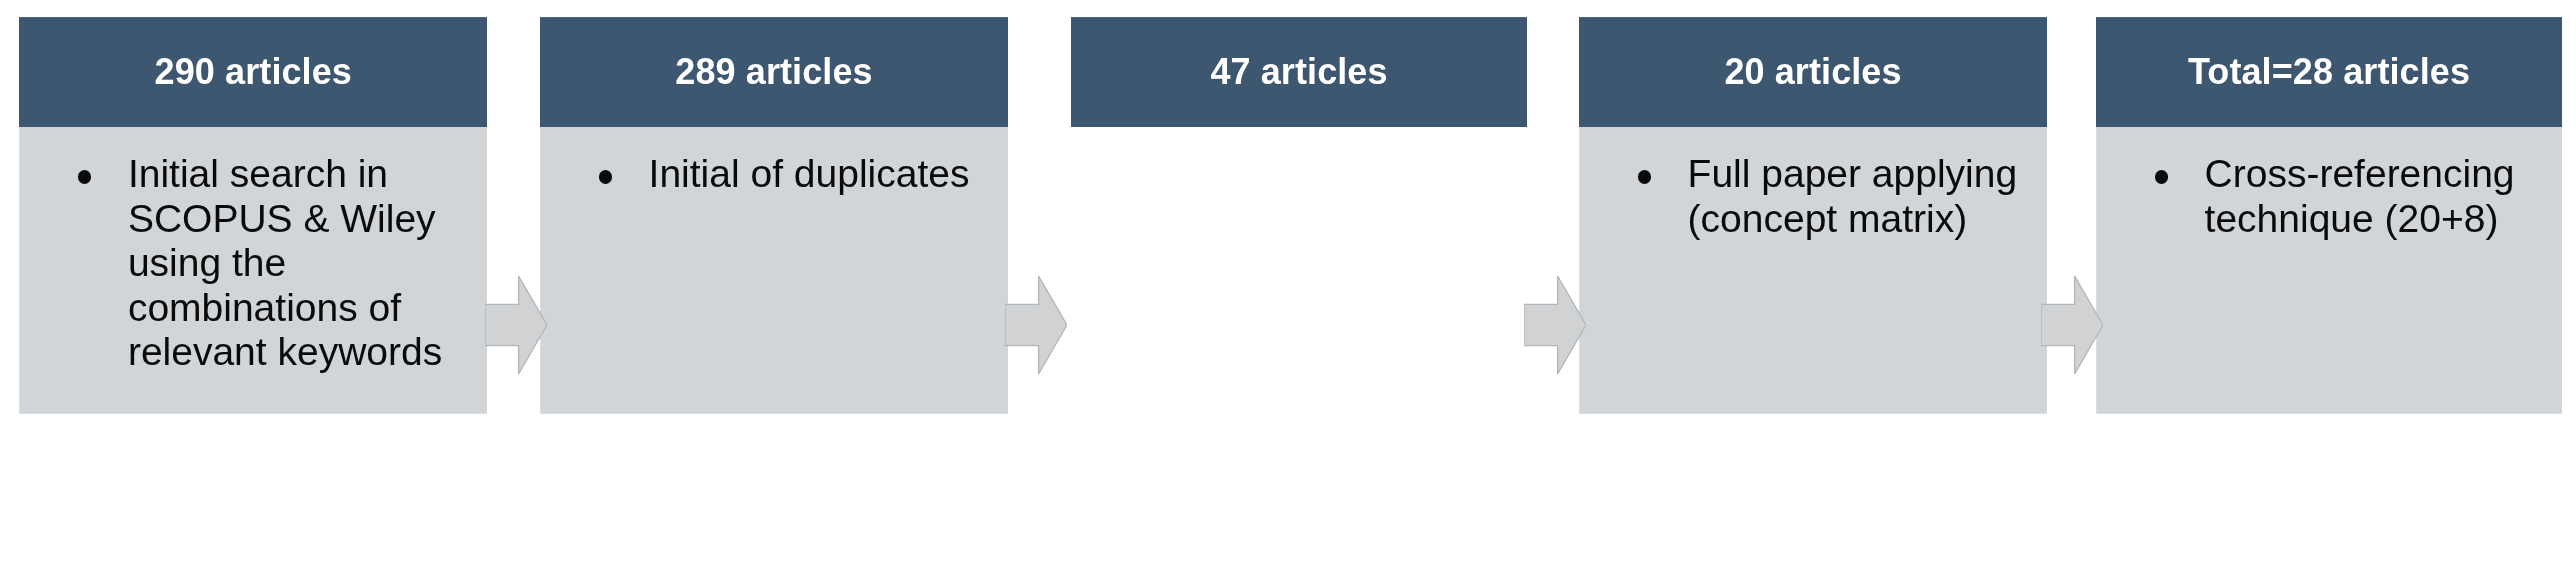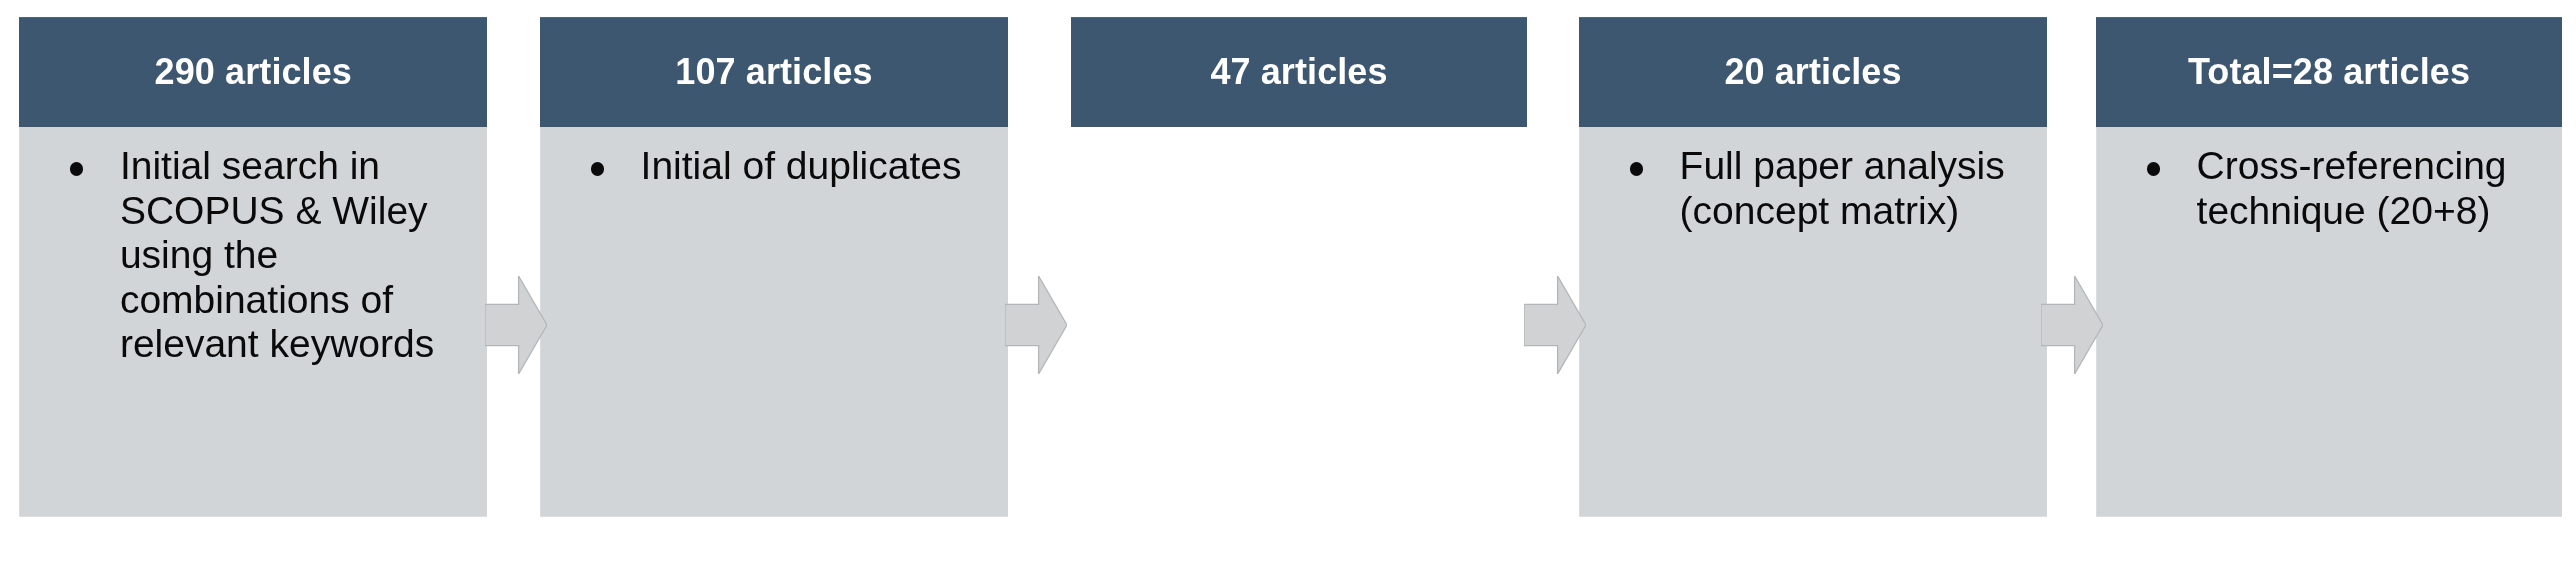--- a/index.html
+++ b/index.html
@@ -23,21 +23,21 @@
     left: 0;
     top: 0;
     width: 2576px;
     height: 585px;
   }
   
   .stage {
     position: absolute;
     top: 17.4px;
     width: 468px;
-    height: 500px;
+    height: 397px;
     box-sizing: border-box;
     display: flex;
     flex-direction: column;
     z-index: 2;
   }
   .stage-1 { left: 19.3px; }
   .stage-2 { left: 540px; }
   .stage-3 { left: 1059px; padding-left: 12px; }
   .stage-4 { left: 1579px; border-radius: 23px; }
   .stage-5 { left: 2096px; width: 466px; border-radius: 31px; }
@@ -57,21 +57,21 @@
   }
   .stage-body {
     flex: 1 1 auto;
     background: #d1d5d8;
     padding: 17px 11.6px 11.6px 11.6px;
     box-sizing: border-box;
     box-shadow: inset 0 -0.6px 0 rgba(255,255,255,0.5),
                 inset 0.6px 0 0 rgba(255,255,255,0.35);
   }
   .bullet-list {
-    margin: 0;
+    margin: 8px;
     padding: 0;
     list-style: none;
   }
   .bullet-item {
     position: relative;
     padding-left: 89px;
     font-size: 39px;
     line-height: 1.14;
     color: #0a0a0a;
     font-weight: 400;
@@ -123,21 +123,21 @@
 
     <div class="arrow arrow-1">
       <span>
         <svg viewBox="0 0 96 152" preserveAspectRatio="none" aria-hidden="true">
           <polygon points="0,44 52,44 52,0 96,76 52,152 52,108 0,108" fill="#d0d2d3" stroke="#b3b6b8" stroke-width="2"></polygon>
         </svg>
       </span>
     </div>
 
     <div class="stage stage-2">
-      <div class="stage-header">107 articles</div>
+      <div class="stage-header">289 articles</div>
       <div class="stage-body">
         <ul class="bullet-list">
           <li class="bullet-item">
             <span class="bullet-marker"></span>
             <span>Initial of duplicates</span>
           </li>
         </ul>
       </div>
     </div>
 
@@ -160,21 +160,21 @@
         </svg>
       </span>
     </div>
 
     <div class="stage stage-4">
       <div class="stage-header">20 articles</div>
       <div class="stage-body">
         <ul class="bullet-list">
           <li class="bullet-item">
             <span class="bullet-marker"></span>
-            <span>Full paper analysis (concept matrix)</span>
+            <span>Full paper applying (concept matrix)</span>
           </li>
         </ul>
       </div>
     </div>
 
     <div class="arrow arrow-4">
       <span>
         <svg viewBox="0 0 96 152" preserveAspectRatio="none" aria-hidden="true">
           <polygon points="0,44 52,44 52,0 96,76 52,152 52,108 0,108" fill="#d0d2d3" stroke="#b3b6b8" stroke-width="2"></polygon>
         </svg>

